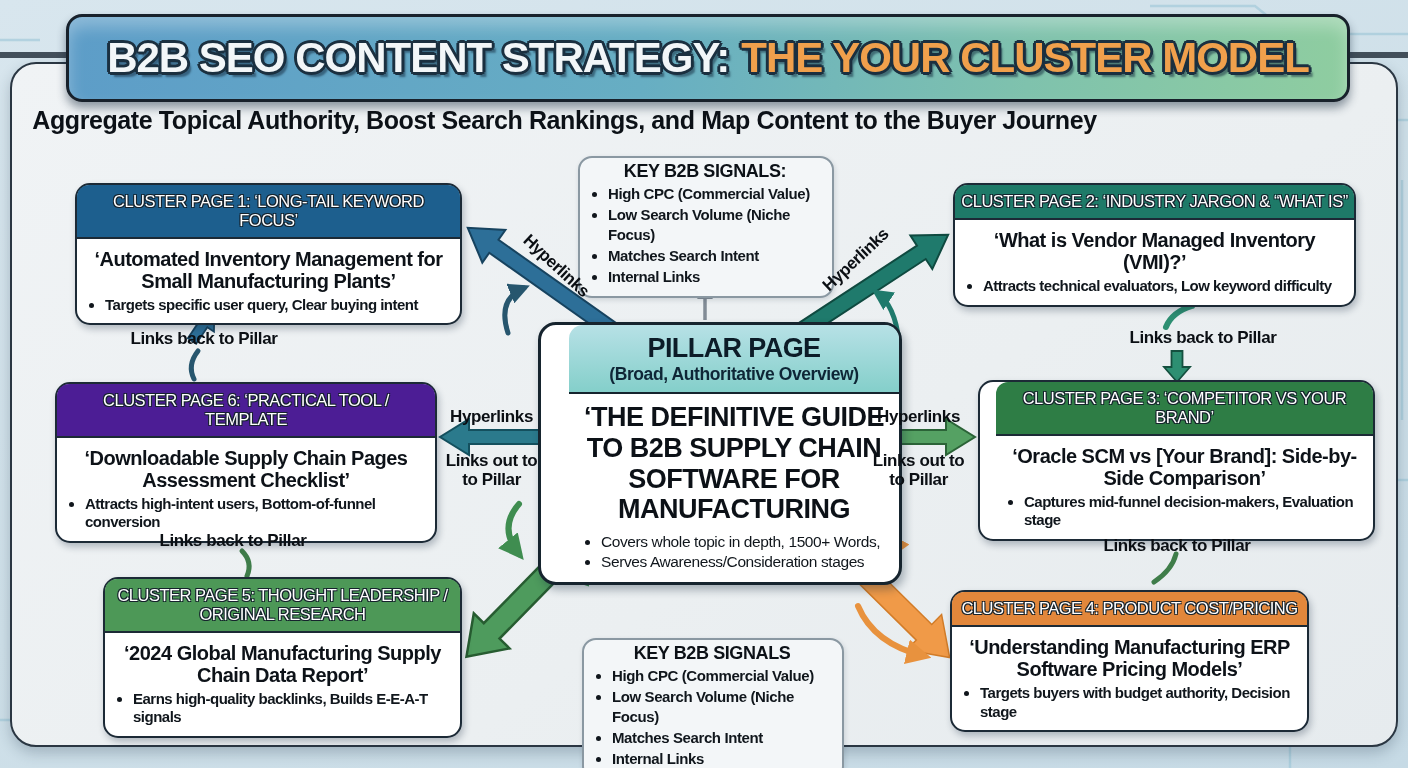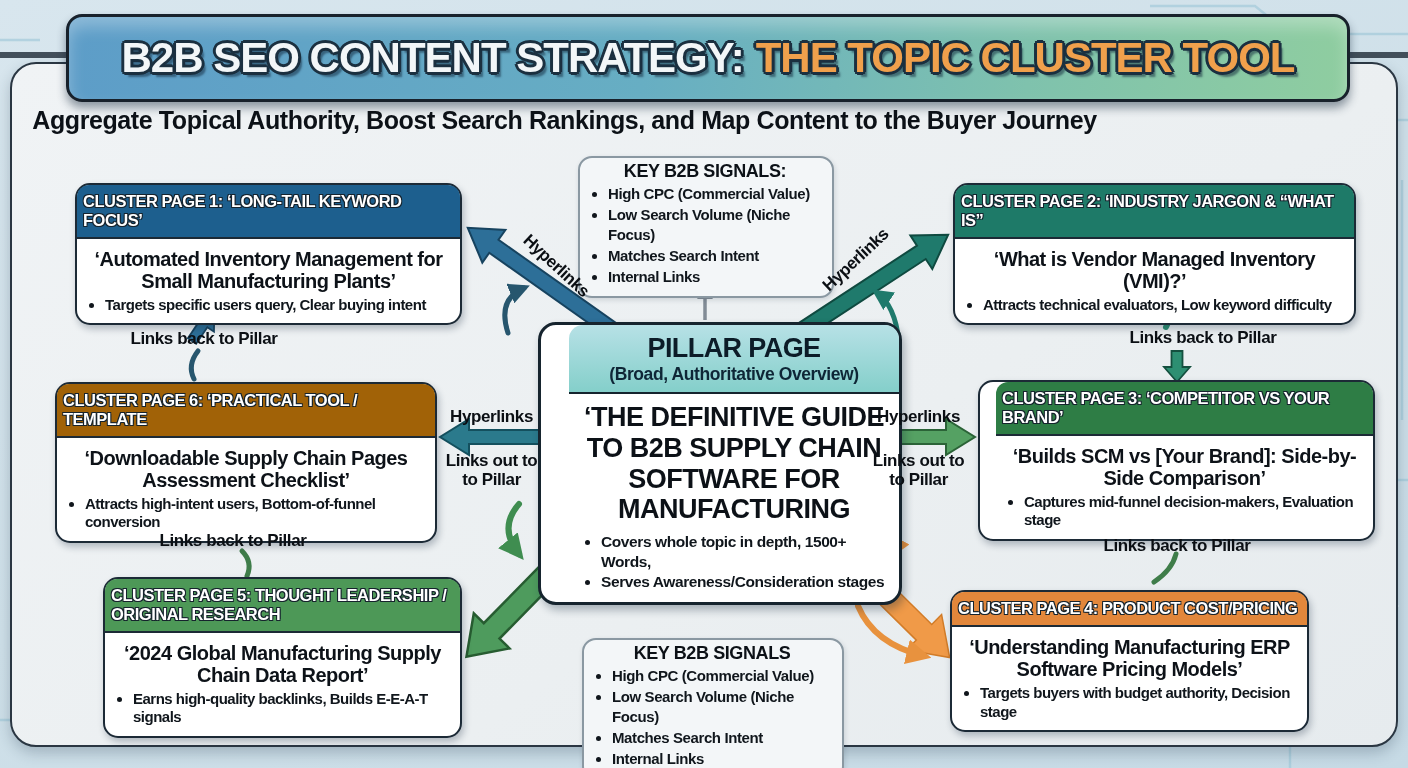--- a/index.html
+++ b/index.html
@@ -31,21 +31,21 @@
   }
   .t1{color:#f2f6f8;}
   .t2{color:#f0a04c;margin-left:12px;}
   .subtitle{
     position:absolute;left:0;top:106px;width:1129px;text-align:center;
     font-weight:700;font-size:25px;color:#0c1117;letter-spacing:-0.4px;
   }
   .box{position:absolute;background:#ffffff;border:2.5px solid #1c2a36;border-radius:15px;
     box-shadow:2px 4px 7px rgba(20,40,60,.28);}
   .chead{
-    color:#fff;font-weight:700;padding:7px 6px;
+    color:#fff;font-weight:400;text-align:center;padding:7px 6px;
     border-bottom:2.5px solid #1c2a36;border-radius:12px 12px 0 0;
     font-size:16.5px;letter-spacing:-0.5px;line-height:1.15;white-space:normal;
     text-shadow:-1px -1px 0 #16232d,1px -1px 0 #16232d,-1px 1px 0 #16232d,1px 1px 0 #16232d;
   }
   .cbody{padding:5px 10px 8px;}
   .ctitle{font-weight:700;font-size:20px;text-align:center;color:#0d1218;
     letter-spacing:-0.5px;line-height:1.12;margin:4px 0 3px;}
   ul.cbullets{margin:3px 0 0;padding-left:18px;font-size:15px;font-weight:600;
     color:#10161c;letter-spacing:-0.5px;line-height:1.25;}
   ul.cbullets li{margin:1px 0;}
@@ -58,21 +58,21 @@
     letter-spacing:-0.4px;line-height:1.38;}
   .pillar{position:absolute;left:538px;top:322px;width:330px;background:#fff;
     border:3px solid #16242e;border-radius:18px;box-shadow:3px 5px 9px rgba(20,40,60,.32);padding-left:28px;}
   .phead{background:linear-gradient(180deg,#b7e1e6 0%,#84cfca 100%);
     border-bottom:2.5px solid #16242e;border-radius:14px 14px 0 0;
     text-align:center;padding:8px 6px 7px;}
   .phead-title{font-weight:900;font-size:27px;color:#0c1c28;letter-spacing:-0.6px;}
   .phead-sub{font-weight:700;font-size:17.5px;color:#0e2636;letter-spacing:-0.4px;}
   .pbody{padding:8px 12px 10px;}
   .ptitle{font-weight:900;font-size:27px;text-align:center;color:#0c1117;letter-spacing:-0.5px;line-height:1.14;}
-  ul.pbullets{margin:7px 0 0;padding-left:20px;font-size:15.5px;font-weight:700;color:#10161c;
+  ul.pbullets{margin:7px 0 0;padding-left:20px;font-size:15.5px;font-weight:400;color:#10161c;
     letter-spacing:-0.4px;line-height:1.3;}
   .lbl{position:absolute;font-weight:700;color:#0b0f14;letter-spacing:-0.4px;text-align:center;}
   .lbl-links{font-size:17px;}
   .lbl-hyper{font-size:17px;}
   .rot-l{transform:rotate(43deg);}
   .rot-r{transform:rotate(-43deg);}
   .two-line span{display:block;line-height:1.1;}
 </style>
 </head>
 <body>
@@ -169,21 +169,21 @@
       <path d="M519,504 Q498,528 519,554" stroke="#3f8d50" stroke-width="6" marker-end="url(#mGreen)"></path>
       <path d="M612,528 Q613,570 570,577" stroke="#3f8d50" stroke-width="6" marker-end="url(#mGreen)"></path>
       <path d="M886,502 Q904,528 890,554" stroke="#e8923e" stroke-width="6" marker-end="url(#mOrange)"></path>
       <path d="M792,527 Q796,566 834,577" stroke="#e8923e" stroke-width="6" marker-end="url(#mOrange)"></path>
       <path d="M858,606 Q874,644 924,656" stroke="#e8923e" stroke-width="6" marker-end="url(#mOrange)"></path>
     </g>
   </svg>
 
   <div class="banner">
     <span class="t1 t-outline">B2B SEO CONTENT STRATEGY:</span>
-    <span class="t2 t-outline">THE TOPIC CLUSTER TOOL</span>
+    <span class="t2 t-outline">THE YOUR CLUSTER MODEL</span>
   </div>
   <div class="subtitle">Aggregate Topical Authority, Boost Search Rankings, and Map Content to the Buyer Journey</div>
 
   <div class="signals" style="left:578px;top:156px;width:234px;">
     <div class="stitle">KEY B2B SIGNALS:</div>
     <ul class="sbullets">
       <li>High CPC (Commercial Value)</li>
       <li>Low Search Volume (Niche Focus)</li>
       <li>Matches Search Intent</li>
       <li>Internal Links</li>
@@ -212,49 +212,49 @@
         <li>Serves Awareness/Consideration stages</li>
       </ul>
     </div>
   </div>
 
   <div class="box" style="left:75px;top:183px;width:383px;">
     <div class="chead" style="background:#1d5f8e">CLUSTER PAGE 1: ‘LONG-TAIL KEYWORD FOCUS’</div>
     <div class="cbody">
       <div class="ctitle">‘Automated Inventory Management for Small Manufacturing Plants’</div>
       <ul class="cbullets">
-          <li>Targets specific users query, Clear buying intent</li>
+          <li>Targets specific user query, Clear buying intent</li>
         </ul>
     </div>
   </div>
 
   <div class="box" style="left:953px;top:183px;width:399px;">
     <div class="chead" style="background:#1e7a68">CLUSTER PAGE 2: ‘INDUSTRY JARGON &amp; “WHAT IS”</div>
     <div class="cbody">
       <div class="ctitle">‘What is Vendor Managed Inventory (VMI)?’</div>
       <ul class="cbullets">
           <li>Attracts technical evaluators, Low keyword difficulty</li>
         </ul>
     </div>
   </div>
 
   <div class="box" style="left:55px;top:382px;width:378px;">
-    <div class="chead" style="background:#a16207">CLUSTER PAGE 6: ‘PRACTICAL TOOL / TEMPLATE</div>
+    <div class="chead" style="background:#4c1d95">CLUSTER PAGE 6: ‘PRACTICAL TOOL / TEMPLATE</div>
     <div class="cbody">
       <div class="ctitle">‘Downloadable Supply Chain Pages Assessment Checklist’</div>
       <ul class="cbullets">
           <li>Attracts high-intent users, Bottom-of-funnel conversion</li>
         </ul>
     </div>
   </div>
 
   <div class="box" style="left:978px;top:380px;width:377px;padding-left:16px;">
     <div class="chead" style="background:#2e7d45">CLUSTER PAGE 3: ‘COMPETITOR VS YOUR BRAND’</div>
     <div class="cbody">
-      <div class="ctitle">‘Builds SCM vs [Your Brand]: Side-by-Side Comparison’</div>
+      <div class="ctitle">‘Oracle SCM vs [Your Brand]: Side-by-Side Comparison’</div>
       <ul class="cbullets">
           <li>Captures mid-funnel decision-makers, Evaluation stage</li>
         </ul>
     </div>
   </div>
 
   <div class="box" style="left:103px;top:577px;width:355px;">
     <div class="chead" style="background:#4d9857">CLUSTER PAGE 5: THOUGHT LEADERSHIP / ORIGINAL RESEARCH</div>
     <div class="cbody">
       <div class="ctitle">‘2024 Global Manufacturing Supply Chain Data Report’</div>

